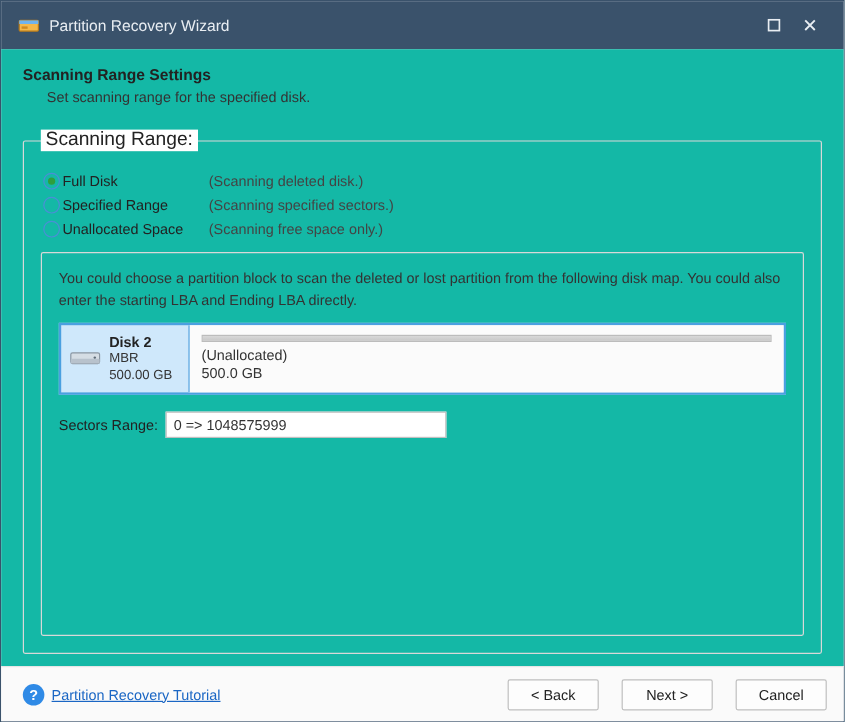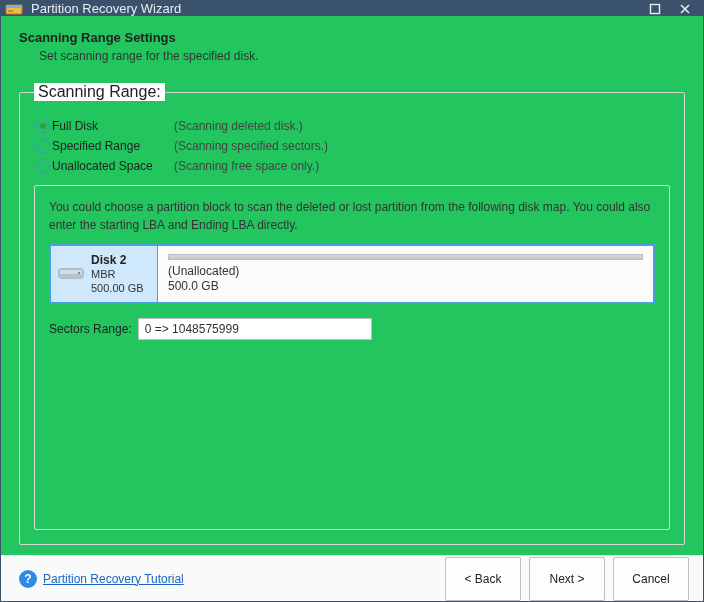--- a/index.html
+++ b/index.html
@@ -1,23 +1,23 @@
 <!DOCTYPE html>
 <html><head>
   <meta charset="utf-8">
   <style>
     * { box-sizing: border-box; margin: 0; padding: 0; font-family: 'Segoe UI', Tahoma, sans-serif; font-size: 12px; }
     body { background: #e8e8e8; width: 704px; height: 602px; overflow: hidden; }
     .window { width: 704px; height: 602px; background: #fff; border: 1px solid #3a526b; display: flex; flex-direction: column; }
-    .titlebar { background: #3a526b; height: 15px; display: flex; align-items: center; padding: 0 4px; color: #fff; }
+    .titlebar { background: #3a526b; height: 40px; display: flex; align-items: center; padding: 0 14px; color: #fff; }
     .titlebar-icon { width: 18px; height: 18px; margin-right: 8px; }
     .titlebar-title { flex: 1; font-size: 13px; color: #e8edf2; }
     .titlebar-btns { display: flex; gap: 14px; align-items: center; padding-right: 6px; }
     .titlebar-btn { width: 16px; height: 16px; cursor: pointer; display: flex; align-items: center; justify-content: center; }
-    .content { flex: 1; background: #22c55e; display: flex; flex-direction: column; padding: 14px 18px 10px 18px; color: #333; }
+    .content { flex: 1; background: #14b8a6; display: flex; flex-direction: column; padding: 14px 18px 10px 18px; color: #333; }
     .heading { font-weight: 600; font-size: 13px; color: #222; }
     .subheading { font-size: 12px; color: #333; margin: 4px 0 0 20px; }
     .fieldset { border: 1px solid #d8d8d8; border-radius: 2px; margin-top: 20px; flex: 1; padding: 12px 14px 14px 14px; display: flex; flex-direction: column; }
     .legend { padding: 0 4px; color: #222; font-size: 16px; background: #fff; }
     .radio-group { display: flex; flex-direction: column; gap: 6px; margin: 6px 0 12px 2px; }
     .radio-row { display: flex; align-items: center; gap: 2px; }
     .radio { width: 14px; height: 14px; border: 1px solid #4a8fd6; border-radius: 50%; display: flex; align-items: center; justify-content: center; cursor: pointer; }
     .radio.selected::after { content: ""; width: 6px; height: 6px; background: #2f9e3e; border-radius: 50%; }
     .radio-label { color: #222; min-width: 120px; cursor: pointer; }
     .radio-desc { color: #444; }
@@ -32,21 +32,21 @@
     .part-area { flex: 1; background: #fbfbfb; border-left: 1px solid #4aa0e0; padding: 8px 10px; display: flex; flex-direction: column; gap: 4px; }
     .part-bar { height: 12px; background: linear-gradient(#d8d8d8, #c8c8c8); border: 1px solid #bcbcbc; width: 100%; }
     .part-label { color: #333; line-height: 1.25; }
     .sectors-row { display: flex; align-items: center; gap: 6px; margin-top: 14px; }
     .sectors-label { color: #222; }
     .sectors-input { border: 1px solid #c0c0c0; height: 22px; width: 234px; padding: 0 6px; font-size: 12px; color: #333; }
     .footer { height: 46px; border-top: 1px solid #e6e6e6; display: flex; align-items: center; padding: 0 14px 0 18px; gap: 8px; background: #fafafa; }
     .help-link-wrap { display: flex; align-items: center; gap: 6px; flex: 1; }
     .help-icon { width: 18px; height: 18px; border-radius: 50%; background: #2f8ae6; display: flex; align-items: center; justify-content: center; color: #fff; font-weight: 700; font-size: 12px; }
     .help-link { color: #1a66c4; text-decoration: underline; cursor: pointer; }
-    .btn { min-width: 76px; height: 44px; background: #fdfdfd; border: 1px solid #bfbfbf; border-radius: 2px; cursor: pointer; font-size: 12px; color: #222; }
+    .btn { min-width: 76px; height: 26px; background: #fdfdfd; border: 1px solid #bfbfbf; border-radius: 2px; cursor: pointer; font-size: 12px; color: #222; margin-left: 11px; }
   </style>
 </head>
 <body>
 
 <div class="window">
   <div class="titlebar">
     <span class="titlebar-icon">
       <svg viewBox="0 0 18 18">
           <rect x="1" y="5" width="16" height="9" rx="1" fill="#f4b84a" stroke="#b37a1d"></rect>
           <rect x="1" y="5" width="16" height="3" fill="#6fb3ee"></rect>

